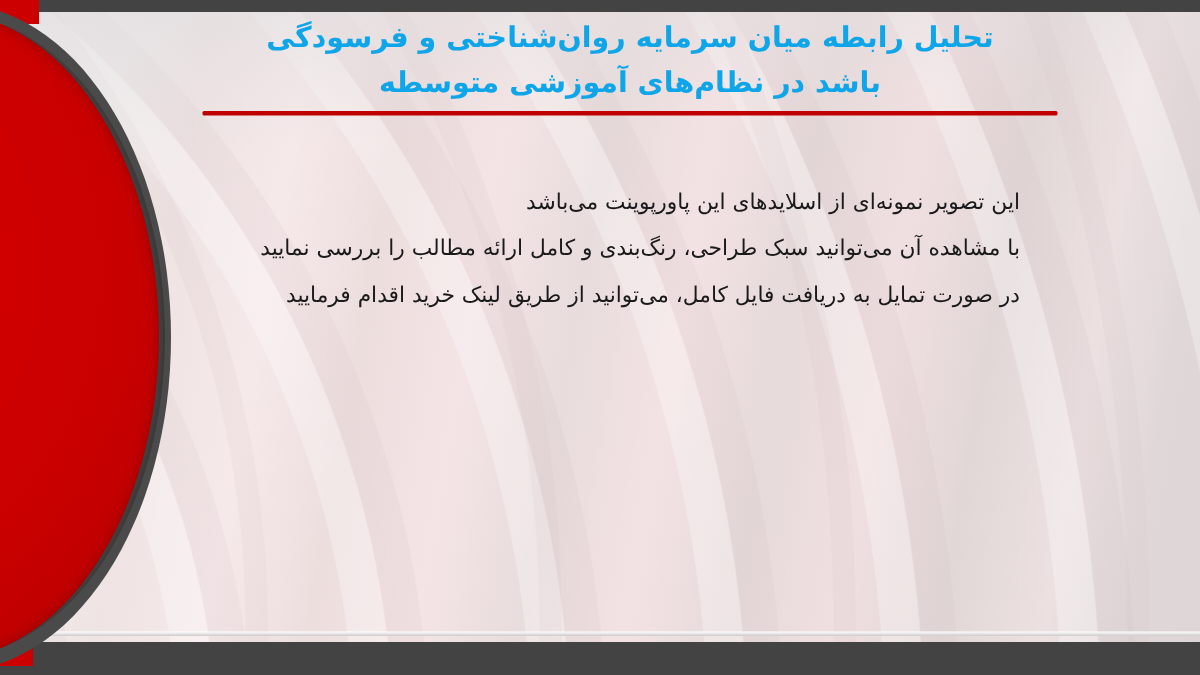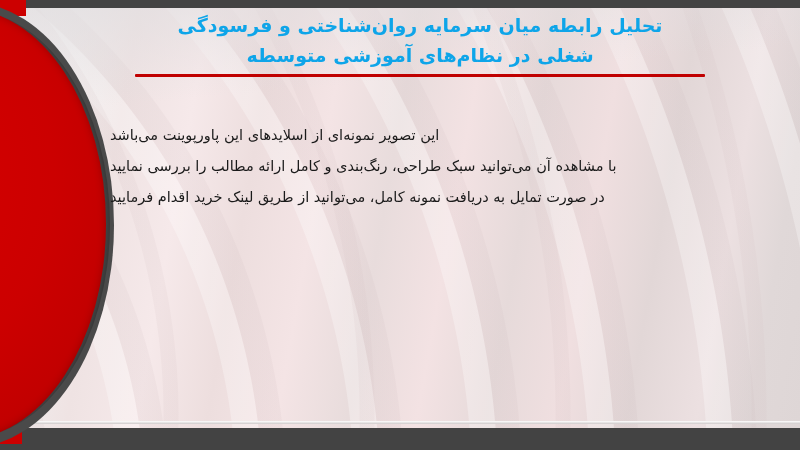--- a/index.html
+++ b/index.html
@@ -176,25 +176,25 @@
     top: 74px;
     width: 570px;
     height: 3px;
     background: #c00000;
     border-radius: 1px;
   }
 
   
   .body-block {
     position: absolute;
-    left: 110px;
+    left: 100px;
     top: 120px;
     width: 580px;
     direction: rtl;
-    text-align: left;
+    text-align: right;
   }
   .body-line {
     color: #1a1a1a;
     font-size: 14.5px;
     line-height: 31px;
     white-space: nowrap;
     font-weight: 500;
   }
 
   
@@ -216,23 +216,23 @@
   <div class="panel-bottom-line"></div>
 
   <div class="red-corner"></div>
   <div class="red-corner-b"></div>
   <div class="red-blob-outline"></div>
   <div class="red-blob"></div>
   <div class="red-blob-shadow"></div>
 
   <div class="title-block">
     <div class="title-line">تحلیل رابطه میان سرمایه روان‌شناختی و فرسودگی</div>
-    <div class="title-line">شغلی در نظام‌های آموزشی متوسطه</div>
+    <div class="title-line">باشد در نظام‌های آموزشی متوسطه</div>
   </div>
   <div class="title-rule"></div>
 
   <div class="body-block">
     <div class="body-line">این تصویر نمونه‌ای از اسلایدهای این پاورپوینت می‌باشد</div>
     <div class="body-line">با مشاهده آن می‌توانید سبک طراحی، رنگ‌بندی و کامل ارائه مطالب را بررسی نمایید</div>
-    <div class="body-line">در صورت تمایل به دریافت نمونه کامل، می‌توانید از طریق لینک خرید اقدام فرمایید</div>
+    <div class="body-line">در صورت تمایل به دریافت فایل کامل، می‌توانید از طریق لینک خرید اقدام فرمایید</div>
   </div>
 
 </div>
 
 </body></html>

